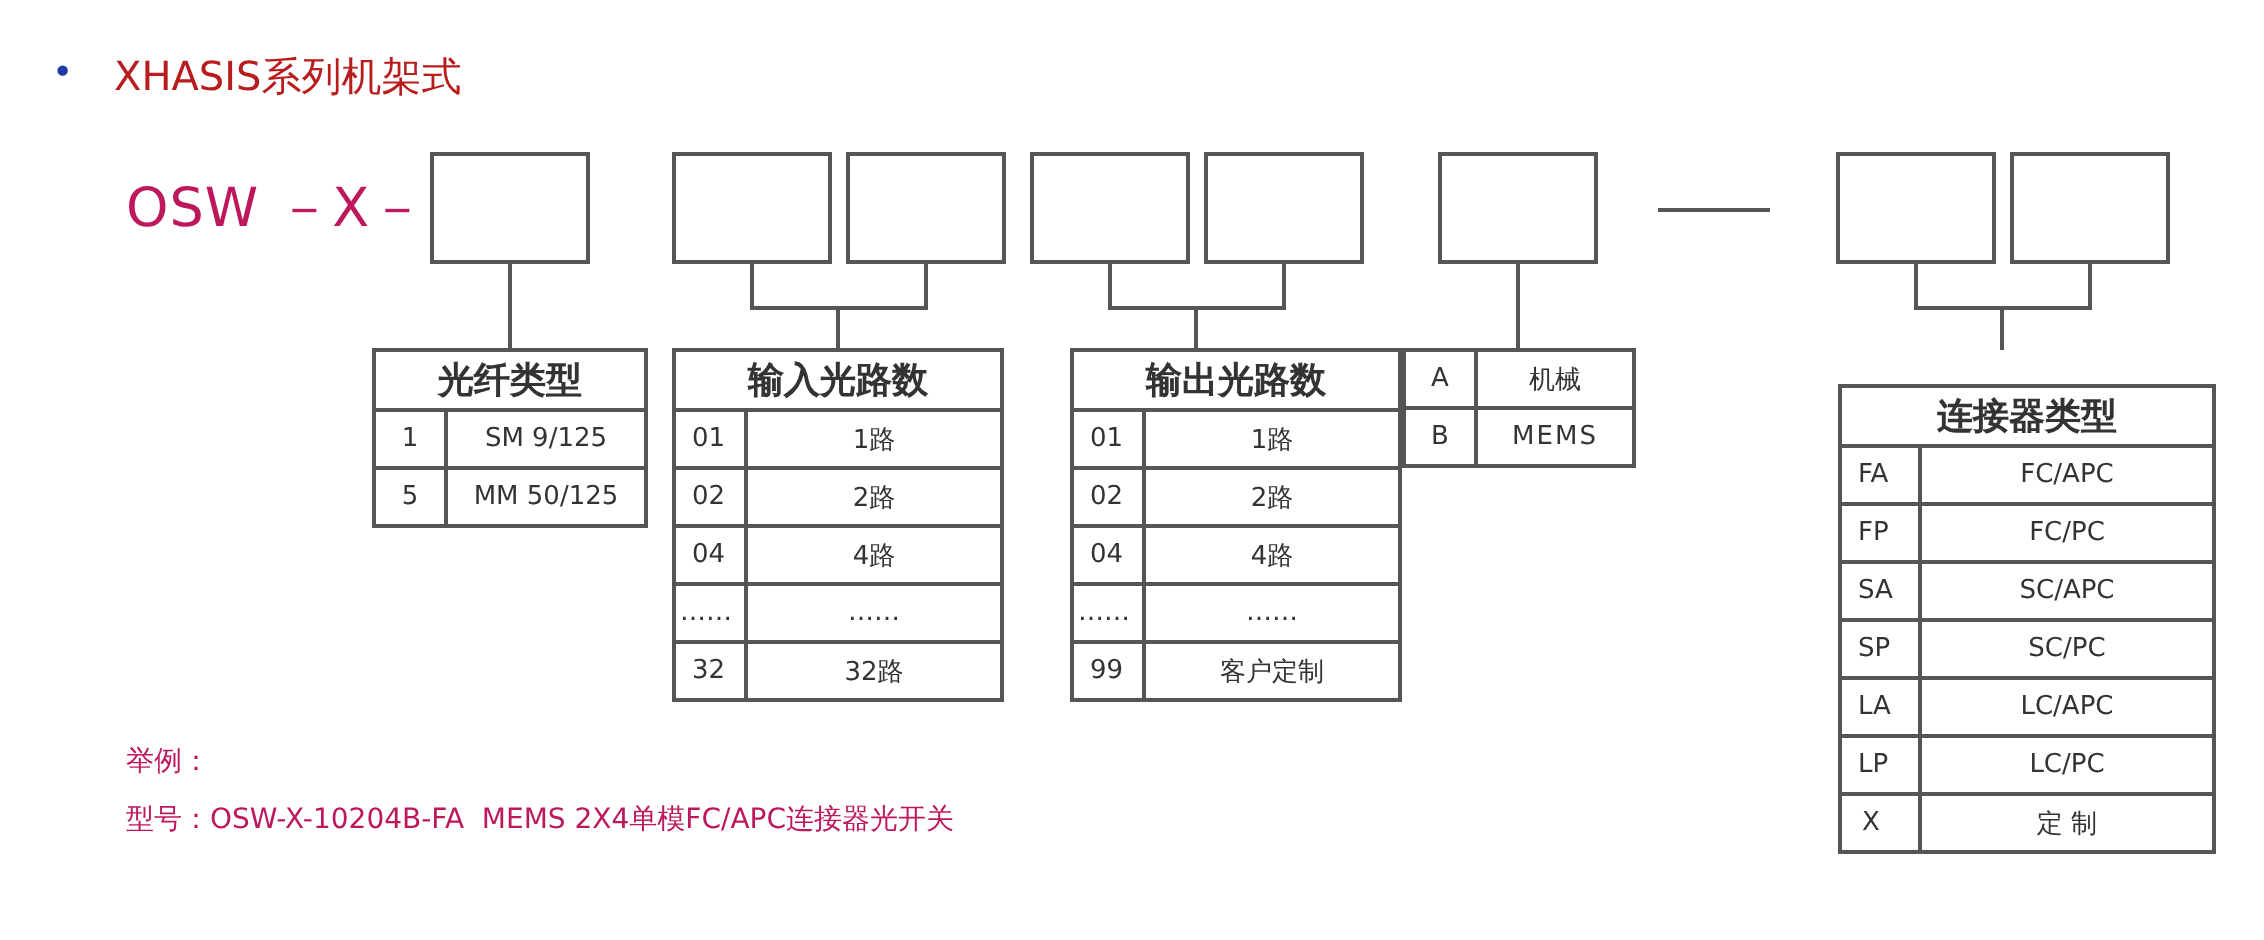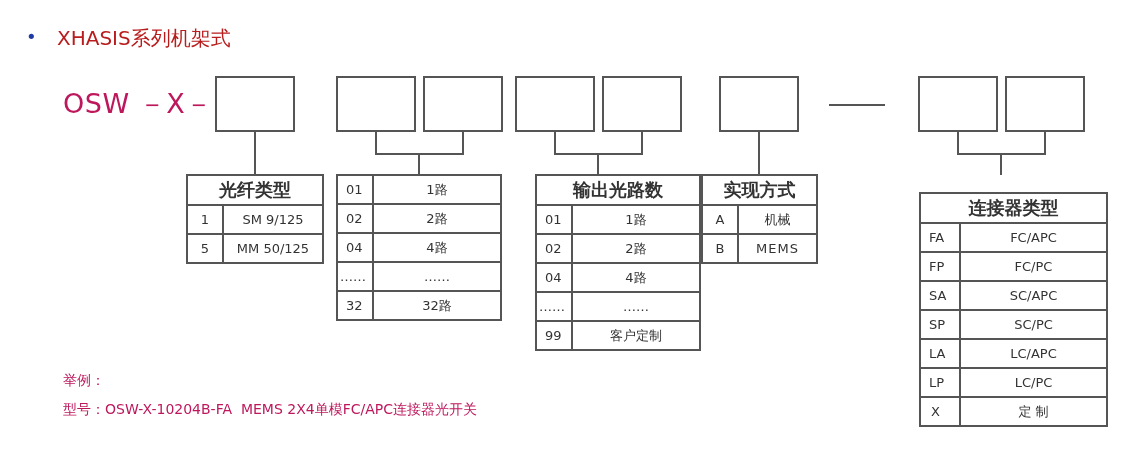--- a/index.html
+++ b/index.html
@@ -71,20 +71,23 @@
   </tr>
   <tr>
     <td>5</td>
     <td>MM 50/125</td>
   </tr>
 </tbody>
   </table>
 
 <table class="code" style="left:336px; top:174px; width:166px;">
   <tbody>
+      <tr>
+        <th colspan="2">输入光路数</th>
+      </tr>
   <tr>
     <td class="k" style="width:26px;">01</td>
     <td>1路</td>
   </tr>
   <tr>
     <td class="k">02</td>
     <td>2路</td>
   </tr>
   <tr>
     <td class="k">04</td>
@@ -124,23 +127,20 @@
   </tr>
   <tr>
     <td class="k">99</td>
     <td>客户定制</td>
   </tr>
 </tbody>
   </table>
 
 <table class="code" style="left:701px; top:174px; width:117px;">
   <tbody>
-      <tr>
-        <th colspan="2">实现方式</th>
-      </tr>
   <tr>
     <td style="width:34px;">A</td>
     <td>机械</td>
   </tr>
   <tr>
     <td>B</td>
     <td style="letter-spacing:1px;">MEMS</td>
   </tr>
 </tbody>
   </table>

